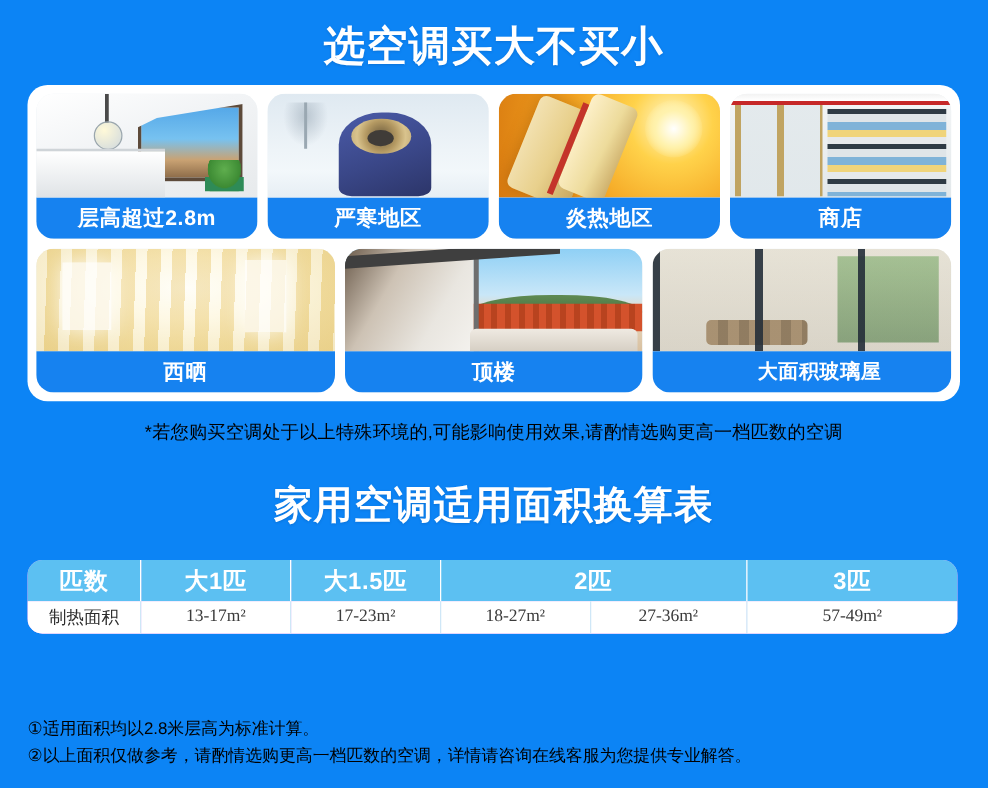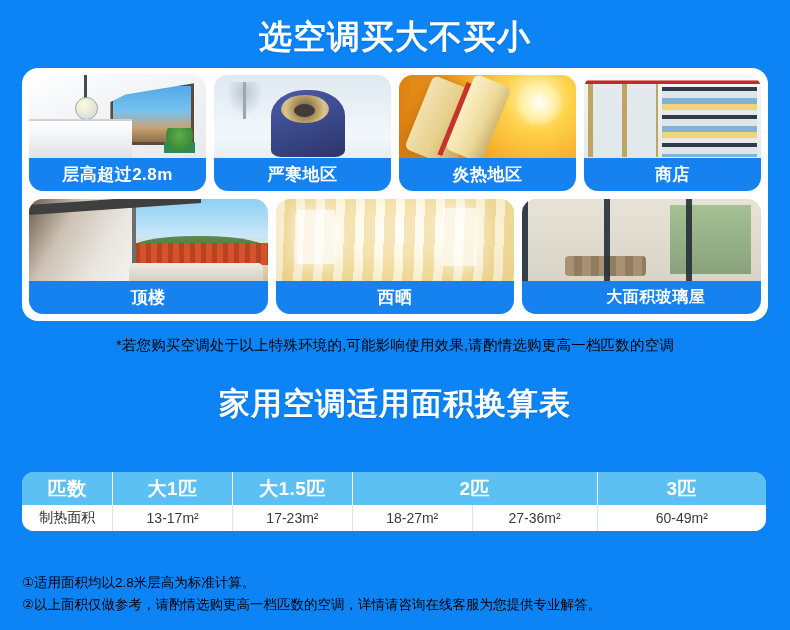--- a/index.html
+++ b/index.html
@@ -324,21 +324,21 @@
     color: #ffffff;
     font-size: 31px;
     font-weight: bold;
     letter-spacing: 1px;
     text-shadow: 0 1px 2px rgba(0,40,90,0.18);
   }
 
   
   .table-wrap {
     position: absolute;
-    left: 22px; top: 472px;
+    left: 22px; top: 448px;
     width: 744px;
     border-radius: 12px;
     overflow: hidden;
     background: #f0abfc;
   }
   table {
     width: 100%;
     border-collapse: collapse;
     table-layout: fixed;
   }
@@ -356,21 +356,21 @@
     height: 26px;
     text-align: center;
     font-size: 14px;
     color: #3b3b3b;
     border-right: 1px solid #cfe7f7;
     border-bottom: 1px solid #cfe7f7;
     background: #ffffff;
     white-space: nowrap;
   }
   tbody td:last-child { border-right: none; }
-  tbody tr:last-child td { border-bottom: none; }
+  tbody tr:last-child td { border-bottom: none; font-family: Liberation Serif, serif; }
   td.rowhead { color: #2e2e2e; }
 
   
   .footnotes {
     position: absolute;
     left: 22px; top: 572px;
     color: #000000;
     font-size: 13.5px;
     line-height: 1.65;
   }
@@ -429,40 +429,40 @@
       </div>
       <div class="card-label">商店</div>
     </div>
 
   </div>
 
   <div class="card-row">
 
     <div class="card">
       <div class="card-photo">
+        <div class="ph ph-sun">
+          <div class="curtains"></div>
+            <div class="win"></div>
+            <div class="win2"></div>
+        </div>
+      </div>
+      <div class="card-label">西晒</div>
+    </div>
+
+    <div class="card">
+      <div class="card-photo">
         <div class="ph ph-roof">
           <div class="hills"></div>
             <div class="tiles"></div>
             <div class="room"></div>
             <div class="roofline"></div>
             <div class="sofa"></div>
         </div>
       </div>
       <div class="card-label">顶楼</div>
-    </div>
-
-    <div class="card">
-      <div class="card-photo">
-        <div class="ph ph-sun">
-          <div class="curtains"></div>
-            <div class="win"></div>
-            <div class="win2"></div>
-        </div>
-      </div>
-      <div class="card-label">西晒</div>
     </div>
 
     <div class="card">
       <div class="card-photo">
         <div class="ph ph-glass">
           <div class="green"></div>
             <div class="logs"></div>
             <div class="panes"></div>
         </div>
       </div>
@@ -496,21 +496,21 @@
         <th>3匹</th>
       </tr>
     </thead>
     <tbody>
       <tr>
         <td class="rowhead">制热面积</td>
         <td>13-17m²</td>
         <td>17-23m²</td>
         <td>18-27m²</td>
         <td>27-36m²</td>
-        <td>60-49m²</td>
+        <td>57-49m²</td>
       </tr>
     </tbody>
   </table>
 </div>
 
 <div class="footnotes">
   <div>①适用面积均以2.8米层高为标准计算。</div>
   <div>②以上面积仅做参考，请酌情选购更高一档匹数的空调，详情请咨询在线客服为您提供专业解答。</div>
 </div>
 

